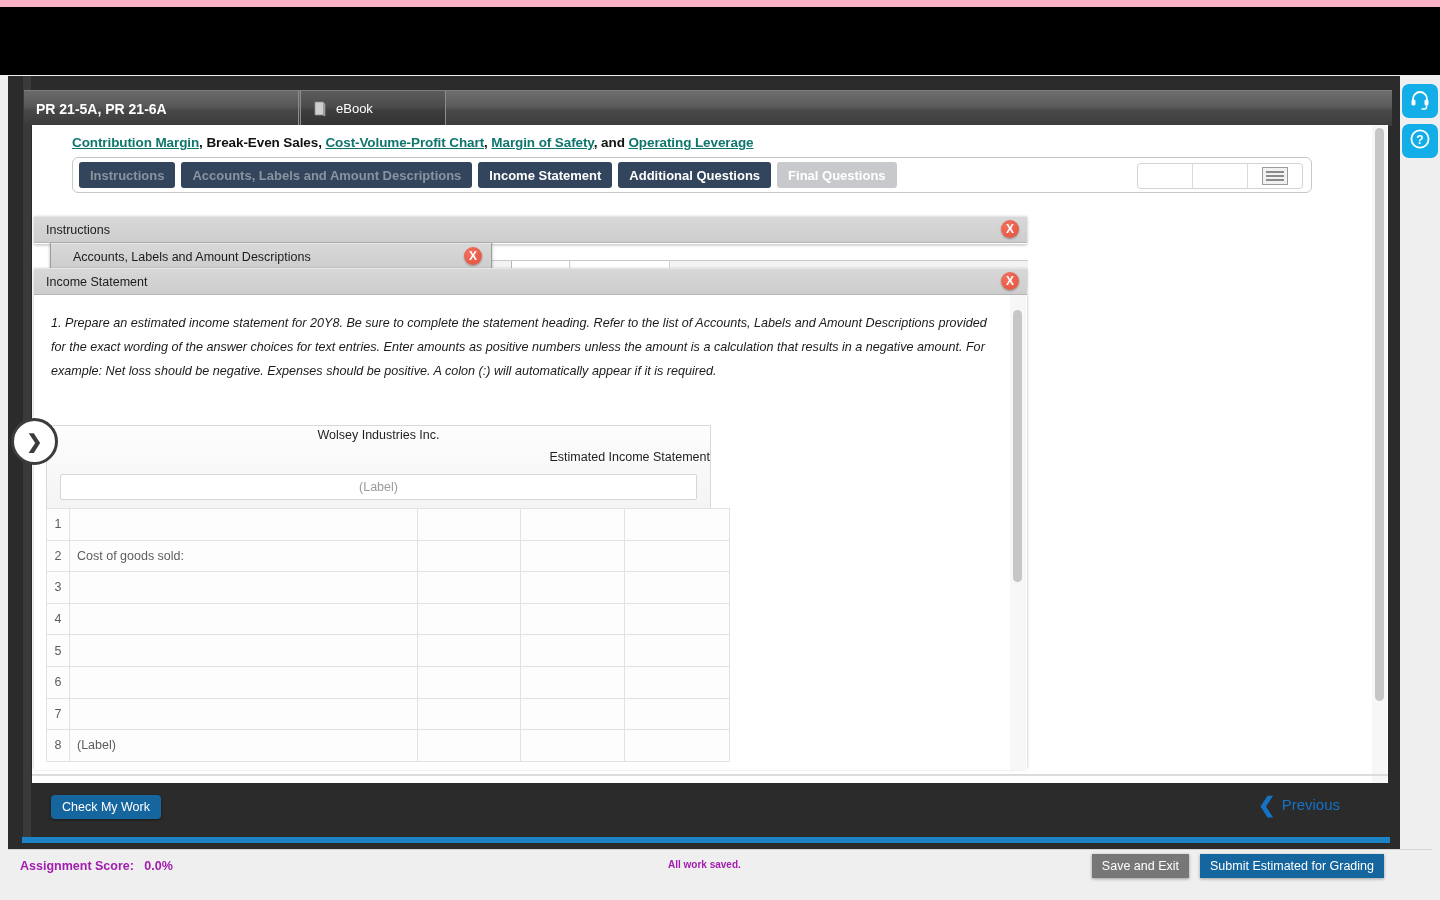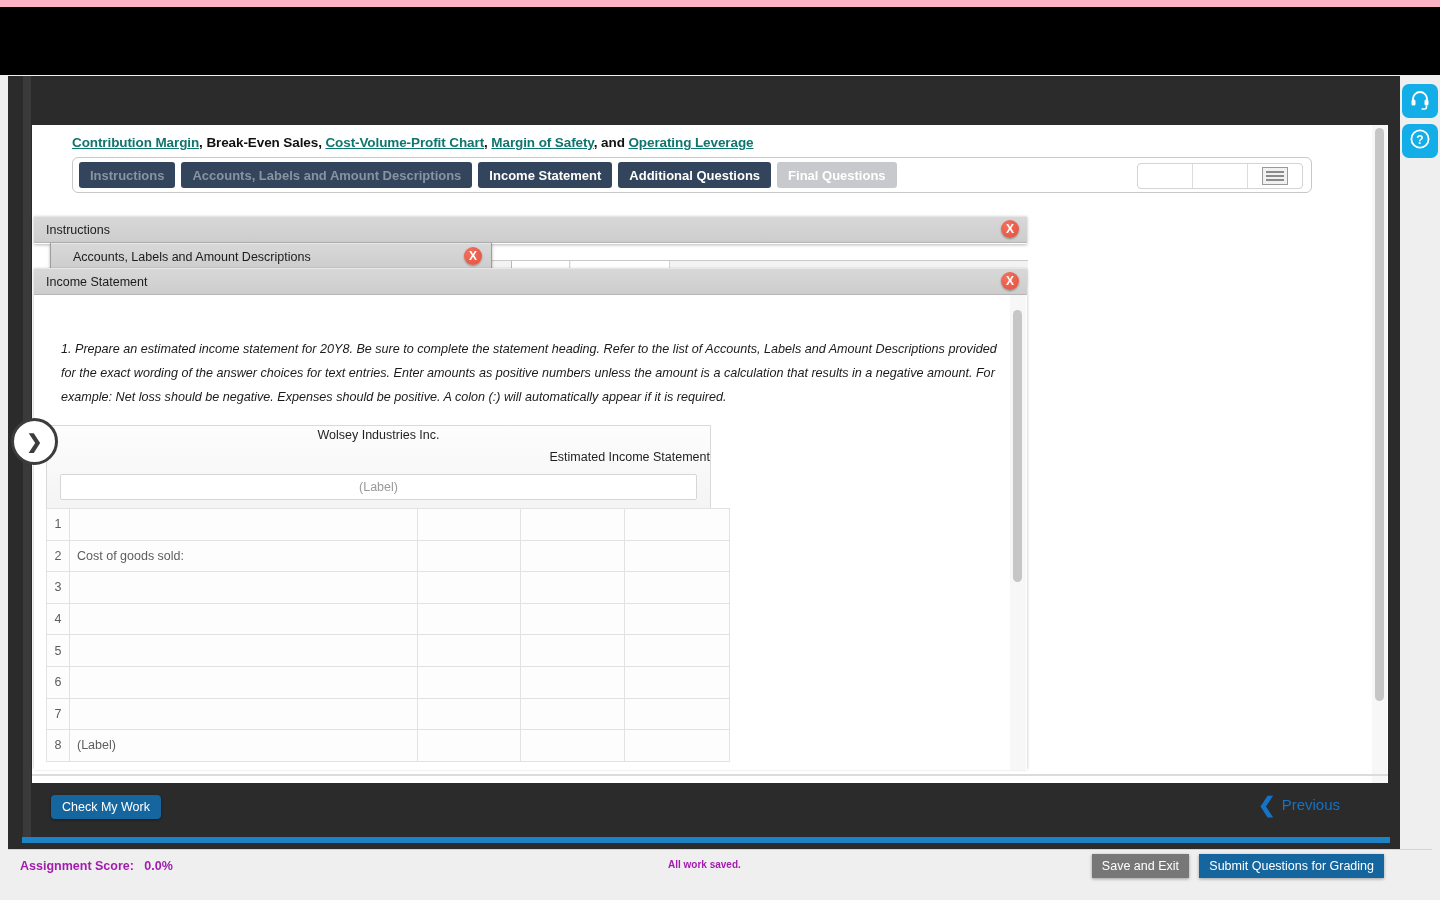--- a/index.html
+++ b/index.html
@@ -86,22 +86,22 @@
     border-left:1px solid #b9b9b9;border-right:1px solid #d3d3d3;font-size:12px;color:#333;
     display:flex;align-items:flex-end;justify-content:flex-start;padding:0 2px 2px 2px;box-sizing:border-box;}
   .peek .cellB{position:absolute;left:79px;top:0;width:99px;height:26px;background:#fff;
     border-right:1px solid #d3d3d3;font-size:12px;color:#666;
     display:flex;align-items:flex-end;justify-content:center;padding-bottom:4px;box-sizing:border-box;}
 
   .panel-income{left:34px;top:268px;width:993px;height:500px;}
   .panel-income .close-x{right:8px;top:3px;}
 
   .income-body{position:relative;width:993px;height:475px;background:#fff;overflow:hidden;}
-  .instr-text{position:absolute;left:27px;top:16px;width:940px;font-style:italic;
-    font-size:12.6px;line-height:24px;color:#1b1b1b;margin-top:26px;}
+  .instr-text{position:absolute;left:17px;top:16px;width:940px;font-style:italic;
+    font-size:12.6px;line-height:24px;color:#1b1b1b;}
 
   
   .stmt{position:absolute;left:12px;top:130px;width:665px;}
   .stmt-head{border:1px solid #d9d9d9;border-bottom:none;
     background:linear-gradient(to bottom,#fdfdfd,#f4f4f4);padding:0 0 8px 0;}
   .stmt-title{text-align:center;font-size:12.5px;color:#1f1f1f;padding:2px 0 8px 0;}
   .stmt-sub{text-align:right;font-size:12.5px;color:#1f1f1f;padding:0 0 10px 0;}
   .label-input{margin:0 13px;height:24px;border:1px solid #d6d6d6;background:#fff;border-radius:2px;
     display:flex;align-items:center;justify-content:center;color:#9a9a9a;font-size:12.5px;}
   table.grid{border-collapse:collapse;width:665px;table-layout:fixed;}
@@ -154,20 +154,35 @@
 
 <div class="screen">
 
   <div class="pink-strip"></div>
   <div class="black-band"></div>
   <div class="page-bg"></div>
 
   <div class="app-frame"></div>
   <div class="rail-stripe"></div>
 
+  <div class="titlebar">
+    <div class="tb-tab active">
+      <span>PR 21-5A, PR 21-6A</span>
+    </div>
+    <div class="tb-tab ebook">
+      <span class="book-icon">
+        <svg width="14" height="16" viewBox="0 0 14 16">
+          <path d="M2 1 h8 l2 2 v12 l-2 -1 h-8 z" fill="#cfcfcf" stroke="#8e8e8e" stroke-width="0.8"></path>
+          <path d="M10 1 l2 2 v12 l-2 -1 z" fill="#9e9e9e"></path>
+        </svg>
+      </span>
+      <span>eBook</span>
+    </div>
+    <div class="tb-rest"></div>
+  </div>
 
   <div class="content-card">
     <div class="content-inner">
 
       <div class="heading-line">
         <a href="#">Contribution Margin</a><span>, </span><span>Break-Even Sales</span><span>, </span><a href="#">Cost-Volume-Profit Chart</a><span>, </span><a href="#">Margin of Safety</a><span>, and </span><a href="#">Operating Leverage</a>
       </div>
 
       <div class="tabstrip">
         <div class="jtab dim">Instructions</div>
@@ -305,21 +320,21 @@
   <div class="blue-bar"></div>
   <div class="dark-strip"></div>
 
   <div class="footer">
     <div class="foot-score">
       <span>Assignment Score:</span>
       &nbsp;&nbsp;<span>0.0%</span>
     </div>
     <div class="foot-saved">All work saved.</div>
     <div class="foot-btn gray">Save and Exit</div>
-    <div class="foot-btn blue">Submit Questions for Grading</div>
+    <div class="foot-btn blue">Submit Estimated for Grading</div>
   </div>
 
   <div class="edge-btn support">
     <span>
       <svg width="22" height="22" viewBox="0 0 22 22">
         <path d="M4 13 v-2 a7 7 0 0 1 14 0 v2" fill="none" stroke="#fff" stroke-width="1.8"></path>
         <rect x="2.5" y="11.5" width="4" height="6" rx="1.6" fill="#fff"></rect>
         <rect x="15.5" y="11.5" width="4" height="6" rx="1.6" fill="#fff"></rect>
         <path d="M17.5 17.5 v1.5 a2 2 0 0 1 -2 2 h-3" fill="none" stroke="#fff" stroke-width="1.5"></path>
       </svg>

